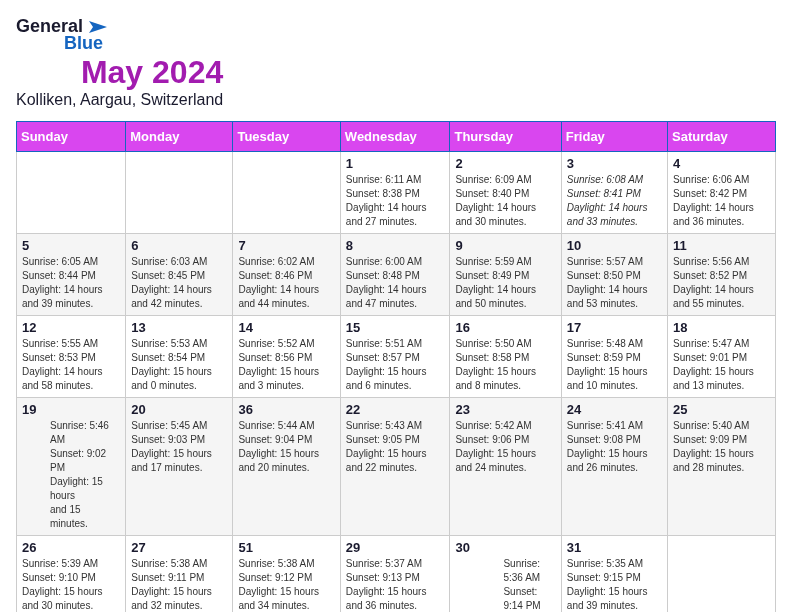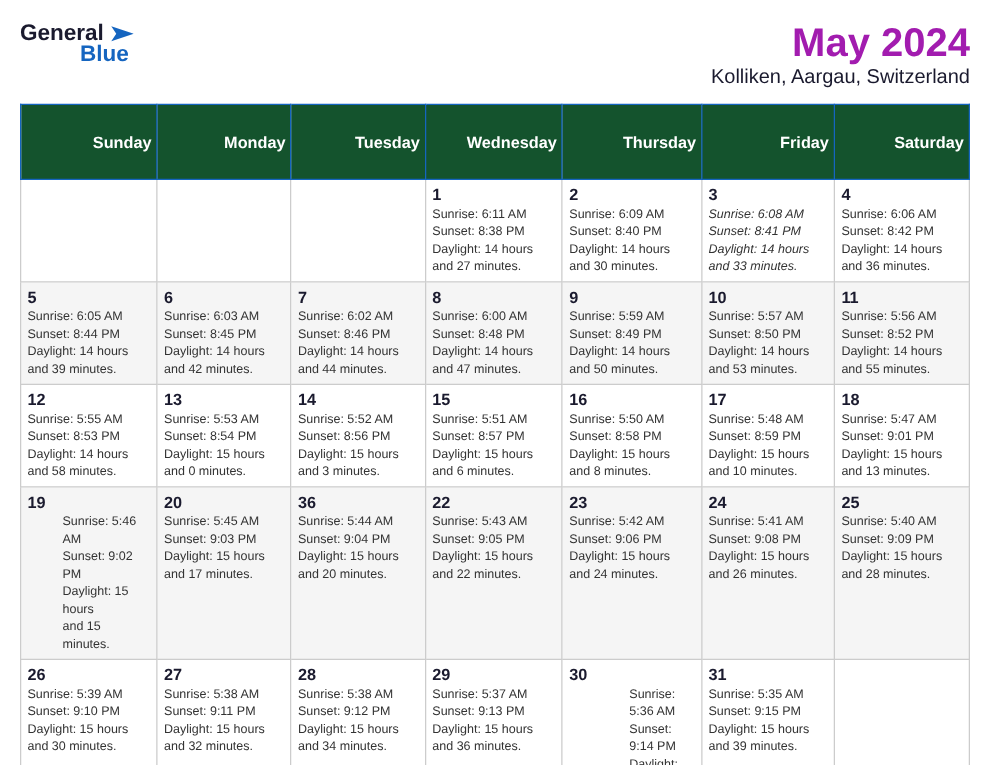--- a/index.html
+++ b/index.html
@@ -8,20 +8,21 @@
       background: #fff;
       width: 792px;
       min-height: 612px;
       padding: 16px;
     }
     .header {
       display: flex;
       justify-content: space-between;
       align-items: flex-start;
       margin-bottom: 12px;
+      flex-direction: column;
     }
     .logo {
       display: flex;
       flex-direction: column;
       align-items: flex-start;
     }
     .logo-row {
       display: flex;
       align-items: center;
     }
@@ -37,24 +38,24 @@
       font-size: 16px;
       color: #1a1a2e;
       font-weight: normal;
     }
     table {
       width: 100%;
       border-collapse: collapse;
       font-size: 11px;
     }
     thead tr th {
-      background-color: #14532d;
+      background-color: #d946ef;
       color: #fff;
-      padding: 22px 4px;
-      text-align: right;
+      padding: 7px 4px;
+      text-align: left;
       font-size: 13px;
       font-weight: bold;
       border: 1px solid #1565c0;
     }
     tbody tr td {
       border: 1px solid #ccc;
       vertical-align: top;
       padding: 4px 5px;
       width: 113px;
       min-height: 80px;
@@ -309,21 +310,21 @@
 and 30 minutes.</div>
         </td>
         <td>
           <span class="day-number">27</span>
           <div class="day-info" style="white-space: pre-line;">Sunrise: 5:38 AM
 Sunset: 9:11 PM
 Daylight: 15 hours
 and 32 minutes.</div>
         </td>
         <td>
-          <span class="day-number">28</span>
+          <span class="day-number">51</span>
           <div class="day-info" style="white-space: pre-line;">Sunrise: 5:38 AM
 Sunset: 9:12 PM
 Daylight: 15 hours
 and 34 minutes.</div>
         </td>
         <td>
           <span class="day-number">29</span>
           <div class="day-info" style="white-space: pre-line;">Sunrise: 5:37 AM
 Sunset: 9:13 PM
 Daylight: 15 hours

